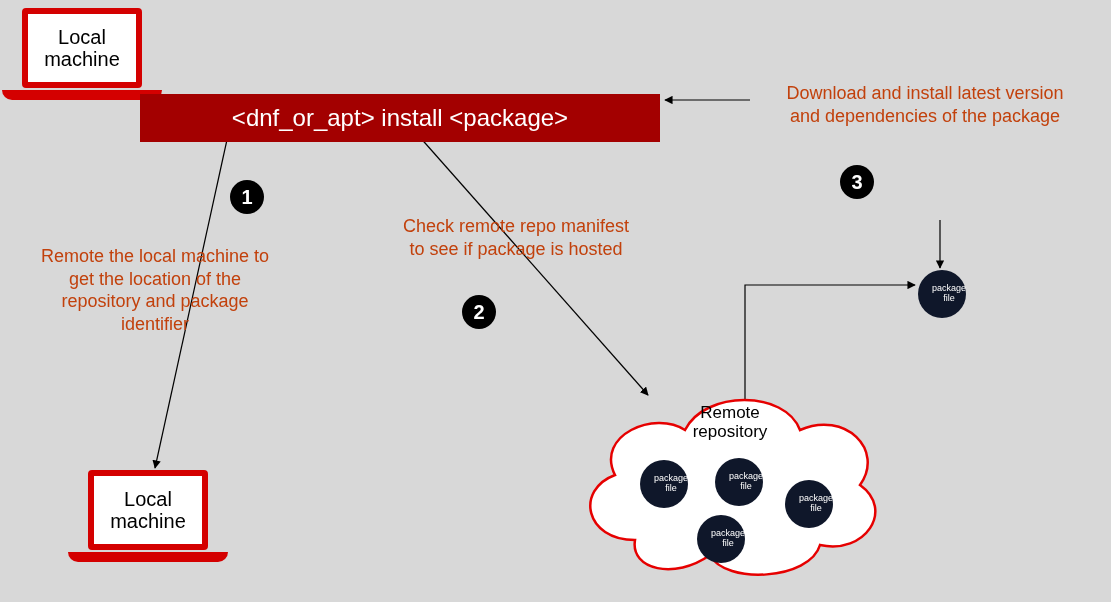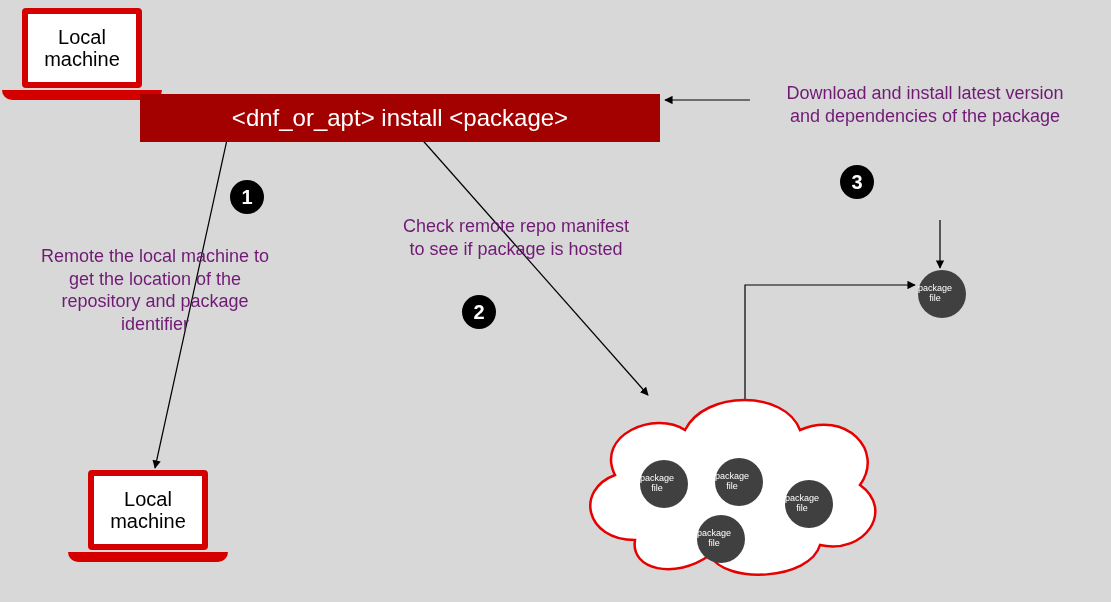--- a/index.html
+++ b/index.html
@@ -61,21 +61,21 @@
     color: #fff;
     font-weight: bold;
     font-size: 20px;
     display: flex;
     align-items: center;
     justify-content: center;
   }
   .step-text {
     position: absolute;
     font-size: 18px;
-    color: #701a75;
+    color: #c2410c;
     text-align: center;
     line-height: 1.25;
   }
   .cloud {
     position: absolute;
     left: 575px;
     top: 380px;
     width: 310px;
     height: 200px;
   }
@@ -91,26 +91,26 @@
     text-align: center;
     font-size: 17px;
     color: #000;
     line-height: 1.1;
   }
   .pkg-circle {
     position: absolute;
     width: 48px;
     height: 48px;
     border-radius: 50%;
-    background: #404040;
+    background: #0f172a;
     color: #fff;
     font-size: 9px;
     display: flex;
     align-items: center;
-    justify-content: flex-start;
+    justify-content: flex-end;
     text-align: center;
     line-height: 1.1;
   }
   svg.connectors {
     position: absolute;
     left: 0;
     top: 0;
     width: 1111px;
     height: 602px;
     pointer-events: none;
@@ -180,20 +180,22 @@
   <svg width="310" height="200" viewBox="0 0 310 200">
     <path d="M 60 160
              C 10 160, 0 110, 40 95
              C 20 55, 80 30, 110 50
              C 130 10, 210 10, 225 50
              C 270 30, 310 70, 285 105
              C 320 130, 290 175, 245 165
              C 235 200, 150 205, 135 175
              C 100 200, 55 190, 60 160 Z" fill="#ffffff" stroke="#e60000" stroke-width="2.5"></path>
   </svg>
+  <div class="cloud-label" style="white-space:pre-line;">Remote
+repository</div>
   <div class="pkg-circle" style="left:65px; top:80px;">
     <span style="white-space:pre-line;">package
 file</span>
   </div>
   <div class="pkg-circle" style="left:140px; top:78px;">
     <span style="white-space:pre-line;">package
 file</span>
   </div>
   <div class="pkg-circle" style="left:210px; top:100px;">
     <span style="white-space:pre-line;">package

